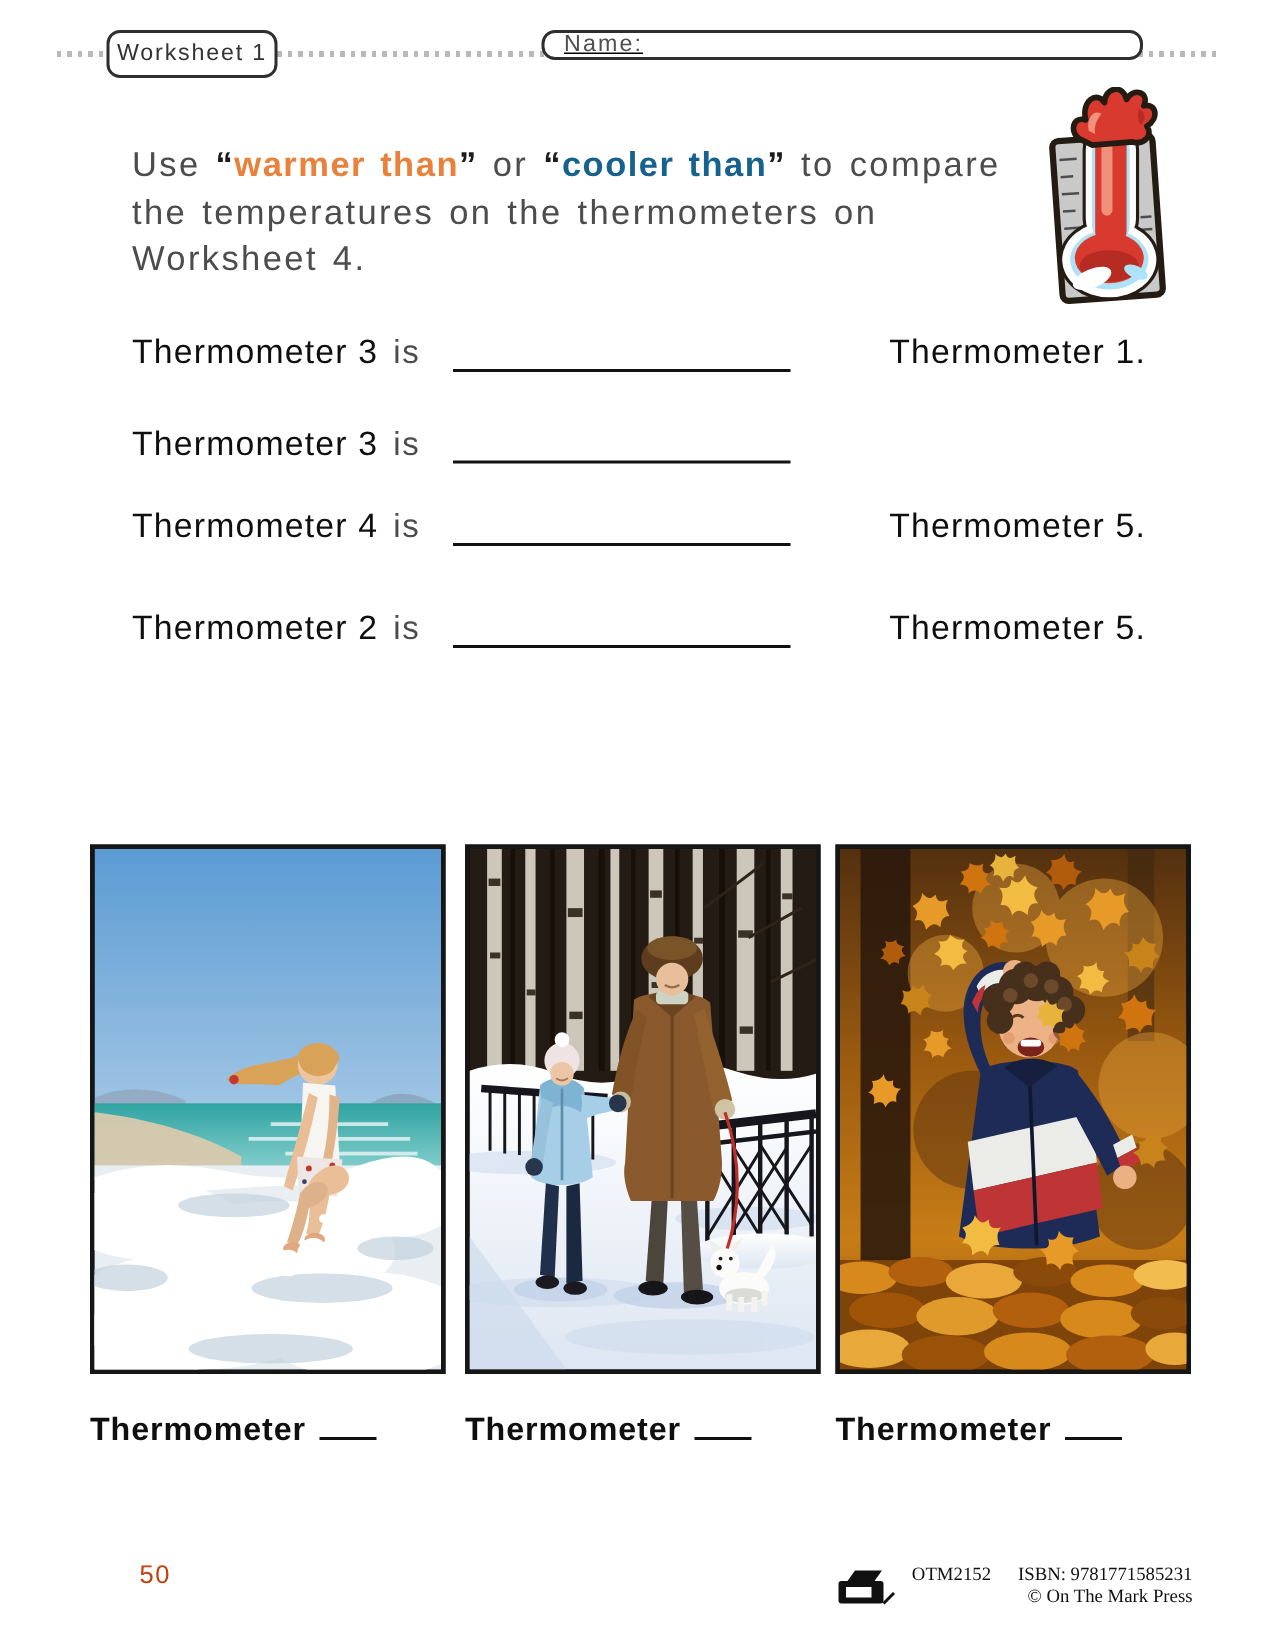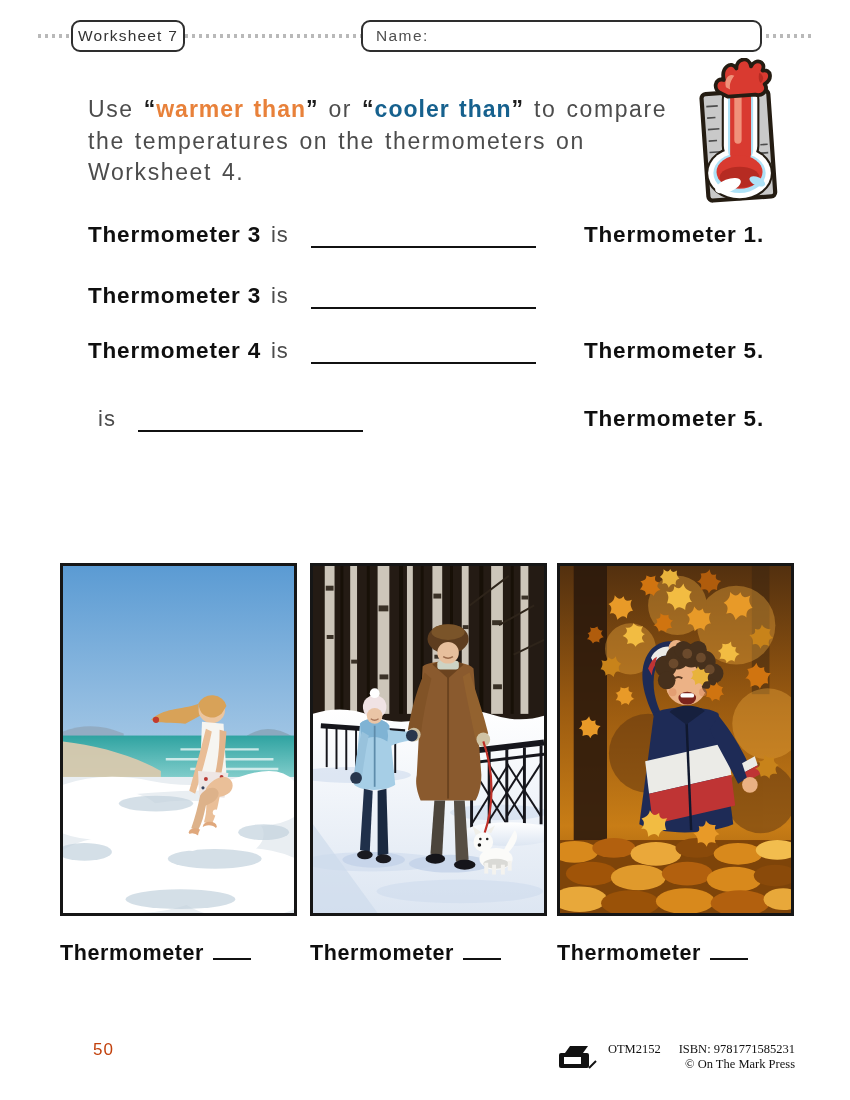--- a/index.html
+++ b/index.html
@@ -5,61 +5,61 @@
   html,body{margin:0;padding:0;background:#fff;}
   .page{position:relative;width:850px;height:1100px;background:#fff;overflow:hidden;
         font-family:"Liberation Sans",sans-serif;}
   
   .hdr-dots{position:absolute;left:38px;top:34px;width:774px;height:4px;
     background:repeating-linear-gradient(to right,#b9b9b9 0 3px,transparent 3px 7px);}
   .tab-box{position:absolute;box-sizing:border-box;border:2.2px solid #2e2e2e;border-radius:9px;
     background:#fff;display:flex;align-items:center;}
   .ws-box{left:71px;top:20px;width:114px;height:32px;justify-content:center;}
   .ws-box span{font-size:15.5px;color:#333;letter-spacing:1.2px;}
-  .name-box{left:361px;top:20px;width:401px;height:32px;padding-left:13px;}
+  .name-box{left:361px;top:20px;width:401px;height:20px;padding-left:13px;text-decoration:underline;}
   .name-box span{font-size:15.5px;color:#4f4f4f;letter-spacing:1.4px;}
   
   .light{color:#4c4c4c;font-size:23px;line-height:31.5px;letter-spacing:1.6px;word-spacing:2px;}
   .intro{position:absolute;left:88px;top:94px;width:614px;white-space:pre-wrap;margin:0;}
   .q{font-weight:700;color:#1c1c1c;letter-spacing:1px;}
   .hl-warmer{font-weight:700;letter-spacing:1px;color:var(--color-warmer,#e8813a);}
   .hl-cooler{font-weight:700;letter-spacing:1px;color:var(--color-cooler,#16618e);text-align:center;}
   .question{position:absolute;left:88px;top:474px;width:694px;margin:0;}
   
   .cmp-row{position:absolute;left:88px;width:676px;display:flex;align-items:flex-end;height:30px;}
-  .cmp-subj,.cmp-obj{font-weight:700;font-size:22.5px;color:#0f0f0f;letter-spacing:.8px;white-space:nowrap;}
+  .cmp-subj,.cmp-obj{font-weight:400;font-size:22.5px;color:#0f0f0f;letter-spacing:.8px;white-space:nowrap;}
   .cmp-is{font-size:22px;color:#4c4c4c;letter-spacing:1px;margin-left:10px;}
   .blank{width:225px;height:24px;border-bottom:2.2px solid #111;margin-left:22px;}
   .cmp-obj{margin-left:auto;}
   
   .photo{position:absolute;top:563px;width:237px;height:353px;box-sizing:border-box;
     border:3.5px solid #161616;background:#000;margin:0;padding:0;}
   .photo svg{display:block;width:100%;height:100%;}
   .caption{position:absolute;top:941px;width:237px;font-weight:700;
     font-size:21.5px;color:#0f0f0f;letter-spacing:.6px;}
   .cap-blank{display:inline-block;width:38px;height:17px;border-bottom:2.6px solid #111;margin-left:9px;}
   
   .thermo-ill{position:absolute;left:682px;top:58px;width:136px;height:148px;}
   
   .page-num{position:absolute;left:93px;top:1040px;font-size:17px;color:#c2410c;letter-spacing:1px;}
-  .pub{position:absolute;right:55px;top:1042px;display:flex;align-items:flex-start;
+  .pub{position:absolute;right:55px;top:1042px;display:flex;align-items:flex-end;
     font-family:"Liberation Serif",serif;color:#111;}
   .pub-logo{width:42px;height:27px;margin-right:10px;margin-top:2px;}
   .pub-lines{text-align:right;font-size:12.5px;line-height:15px;}
   .pub-line1{text-align:left;}
   .pub-code{margin-right:18px;}
 </style>
 </head>
 <body>
 
 <div class="page">
 
   <div class="hdr-dots"></div>
   <div class="tab-box ws-box">
-    <span>Worksheet 7</span>
+    <span>Worksheet 1</span>
   </div>
   <div class="tab-box name-box">
     <span>Name:</span>
   </div>
 
   <div class="thermo-ill">
     <svg viewBox="0 0 130 145">
       <g transform="rotate(-4 60 85)">
         <rect x="22" y="32" width="64" height="102" rx="4" fill="#c9c9c9" stroke="#241c12" stroke-width="4"></rect>
         <g stroke="#4d4d4d" stroke-width="1.6">
@@ -115,20 +115,21 @@
     <span class="cmp-is">is</span>
     <span class="blank"></span>
   </div>
   <div class="cmp-row" style="top:334px">
     <span class="cmp-subj">Thermometer 4</span>
     <span class="cmp-is">is</span>
     <span class="blank"></span>
     <span class="cmp-obj">Thermometer 5.</span>
   </div>
   <div class="cmp-row" style="top:402px">
+    <span class="cmp-subj">Thermometer 2</span>
     <span class="cmp-is">is</span>
     <span class="blank"></span>
     <span class="cmp-obj">Thermometer 5.</span>
   </div>
 
 
   <figure class="photo" style="left:60px">
     <svg viewBox="0 0 236 352" preserveAspectRatio="none">
       <defs>
         <linearGradient id="sky1" x1="0" y1="0" x2="0" y2="1">

